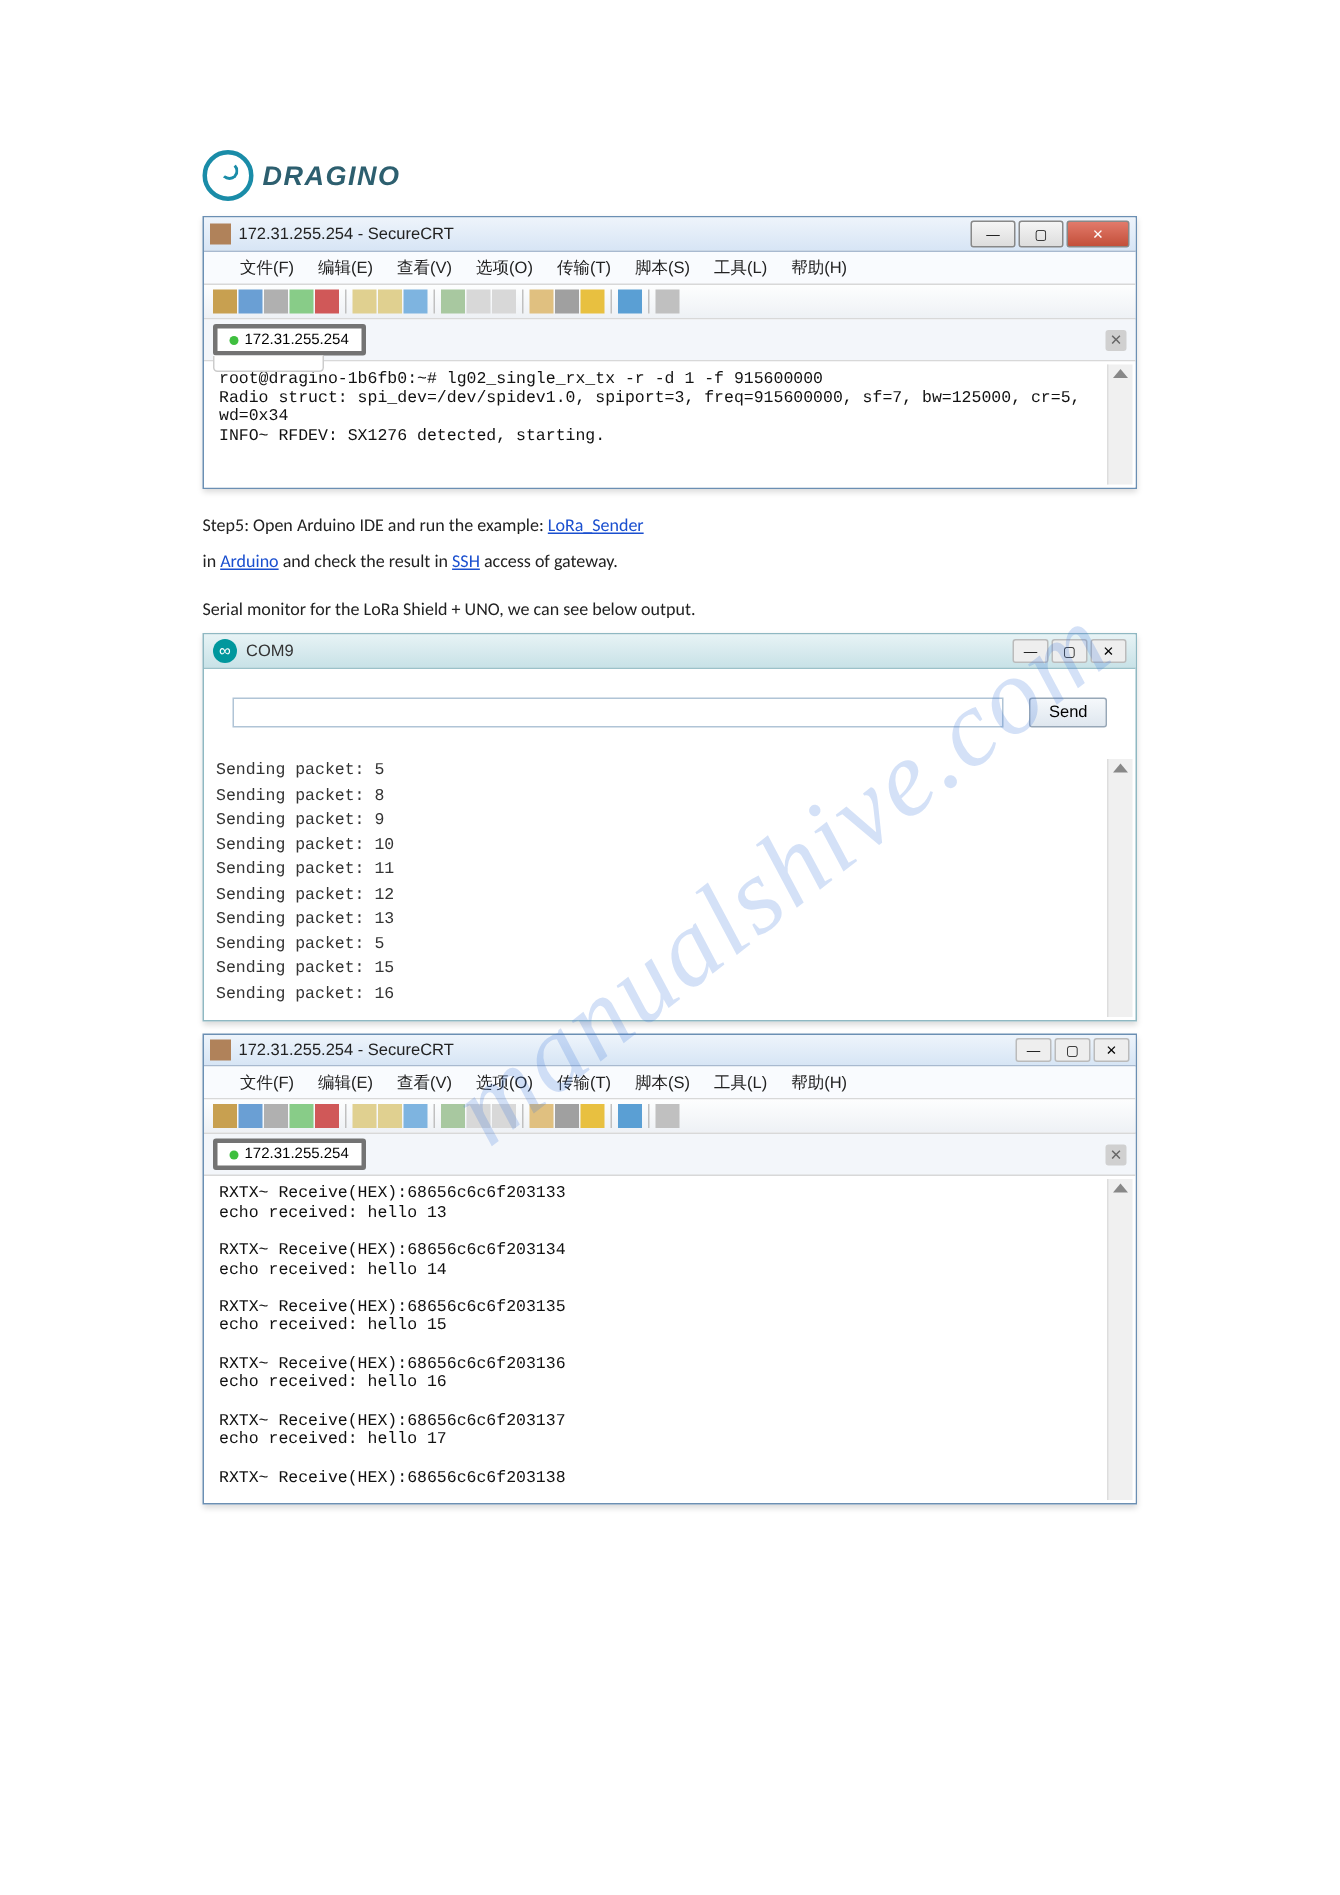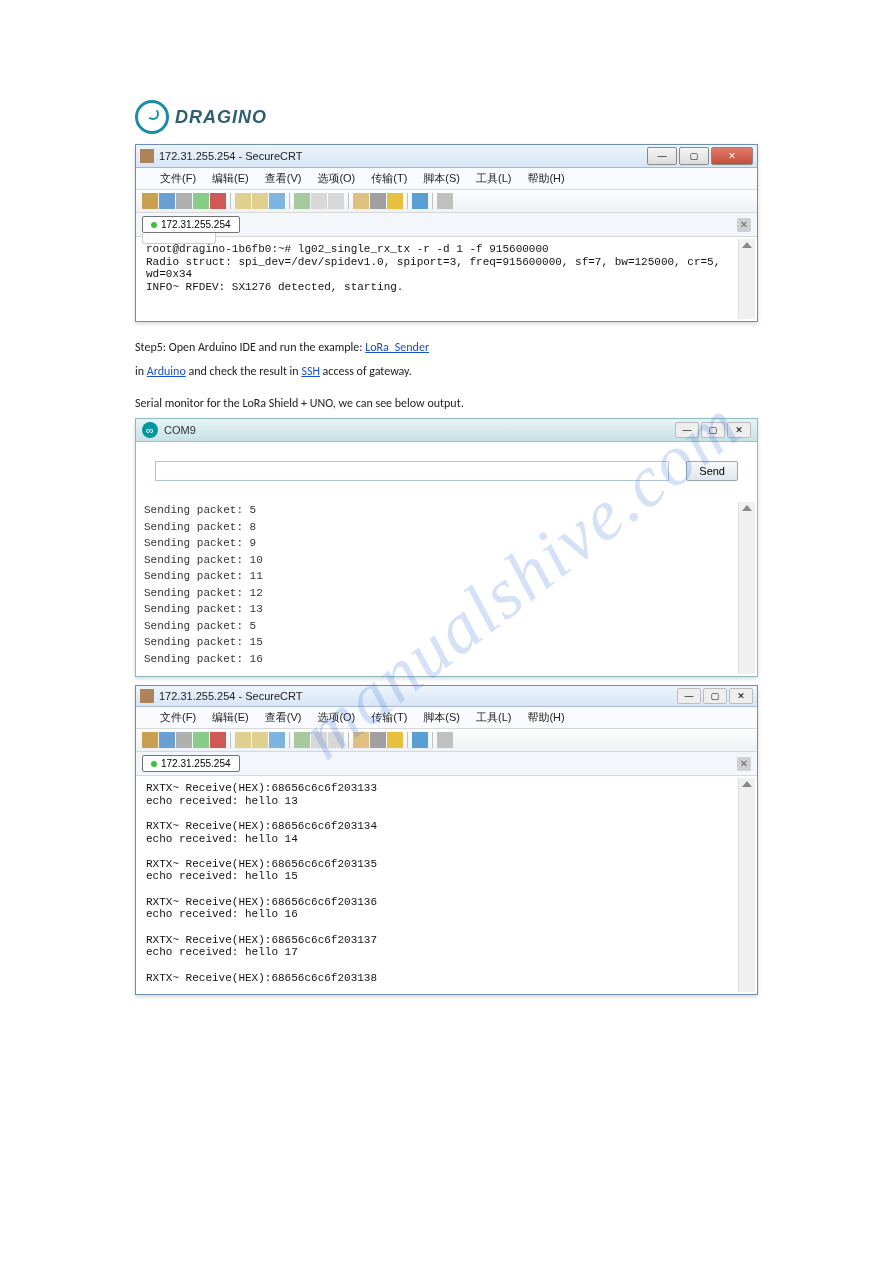--- a/index.html
+++ b/index.html
@@ -15,21 +15,21 @@
 .winbtns{display:flex}
 .winbtn{width:28px;height:16px;margin-left:2px;border:1px solid #888;border-radius:2px;display:flex;align-items:center;justify-content:center;font-size:9px;background:linear-gradient(#f5f5f5,#ddd)}
 .winbtn.close{background:linear-gradient(#e27a6a,#c34f3a);color:#fff;width:40px}
 .winbtn.flat{background:#eee;border-color:#bbb;width:22px;height:14px}
 .menubar{display:flex;padding:3px 24px;font-size:11px;color:#222;border-bottom:1px solid #d8d8d8;background:#f9fbfe}
 .menubar span{margin-right:16px}
 .toolbar{padding:3px 6px;border-bottom:1px solid #d8d8d8;background:linear-gradient(#fdfefe,#eef1f5);display:flex;align-items:center;gap:1px}
 .tbicon{width:14px;height:14px;display:inline-block;border:1px solid transparent}
 .tbsep{width:1px;height:16px;background:#c0c0c0;margin:0 3px}
 .tabbar{padding:3px 6px;background:#f3f6fa;border-bottom:1px solid #d8d8d8;display:flex;align-items:center}
-.tab{border:1px solid #737373;background:#fff;padding:2px 8px;font-size:10px;border-radius:2px;display:flex;align-items:center}
+.tab{border:3px solid #737373;background:#fff;padding:2px 8px;font-size:10px;border-radius:2px;display:flex;align-items:center}
 .tab-dot{width:6px;height:6px;background:#3fbf3f;border-radius:50%;margin-right:4px}
 .tabbar .x{margin-left:auto;width:14px;height:14px;background:#d0d0d0;color:#666;display:flex;align-items:center;justify-content:center;border-radius:2px;font-size:10px}
 .terminal{font-family:"Courier New",monospace;font-size:11px;padding:6px 10px 10px 10px;color:#111;background:#fff;position:relative;line-height:1.15}
 .terminal .lines{white-space:pre-wrap}
 .terminal .scroll{position:absolute;right:2px;top:2px;width:16px;height:calc(100% - 4px);background:#f0f0f0;border-left:1px solid #ddd}
 .terminal .scroll .up{width:0;height:0;border-left:5px solid transparent;border-right:5px solid transparent;border-bottom:6px solid #888;margin:3px auto}
 .terminal .stub{position:absolute;left:6px;top:-4px;width:72px;height:10px;background:#fff;border:1px solid #ccc;border-top:none;border-radius:0 0 3px 3px}
 .para{font-family:Calibri,Arial,sans-serif;font-size:12px;color:#222;margin:16px 0 6px 0;line-height:1.5}
 .link{color:#1a4fcf;text-decoration:underline}
 .arduino-title{background:linear-gradient(#e7f3f5,#c8e2e7);display:flex;align-items:center;padding:3px 6px;border-bottom:1px solid #9bc1c9}

